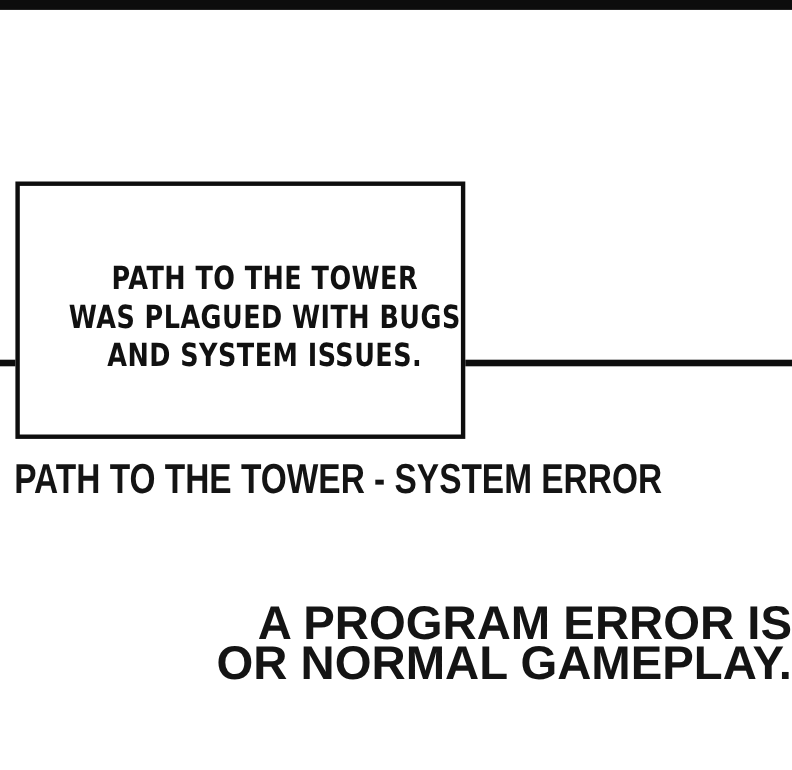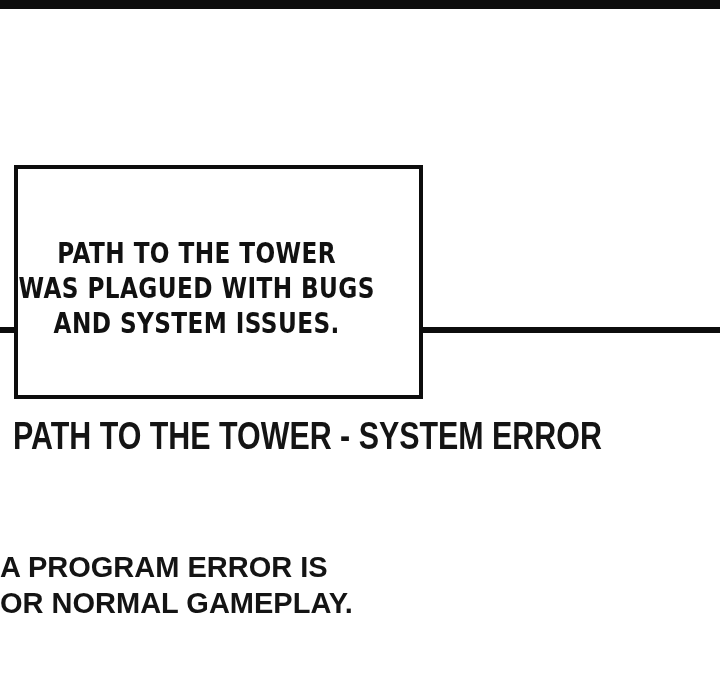--- a/index.html
+++ b/index.html
@@ -43,21 +43,21 @@
     left: 14px;
     top: 165px;
     width: 409px;
     height: 234px;
     box-sizing: border-box;
     border: 4px solid var(--ink, #000000);
     background: var(--background, #ffffff);
     z-index: 2;
     display: flex;
     flex-direction: column;
-    align-items: flex-end;
+    align-items: flex-start;
     justify-content: center;
     padding-top: 12px;
   }
   .speech-text {
     font-family: "DejaVu Sans", sans-serif;
     font-weight: bold;
     font-size: 29px;
     line-height: 35px;
     letter-spacing: 0.5px;
     color: #111111;
@@ -81,23 +81,23 @@
     transform-origin: left center;
     z-index: 2;
   }
 
   
   .error-notice {
     position: absolute;
     left: 0;
     top: 549px;
     width: 720px;
-    text-align: left;
+    text-align: right;
     font-weight: bold;
-    font-size: 29px;
+    font-size: 43px;
     line-height: 36px;
     letter-spacing: 0;
     color: #141414;
     z-index: 2;
   }
   .error-line {
     white-space: nowrap;
   }
 </style>
 </head>

